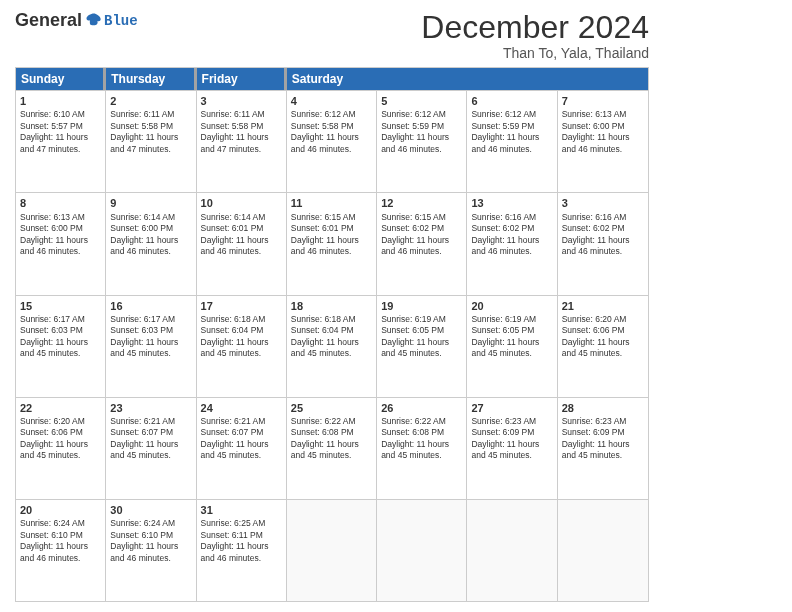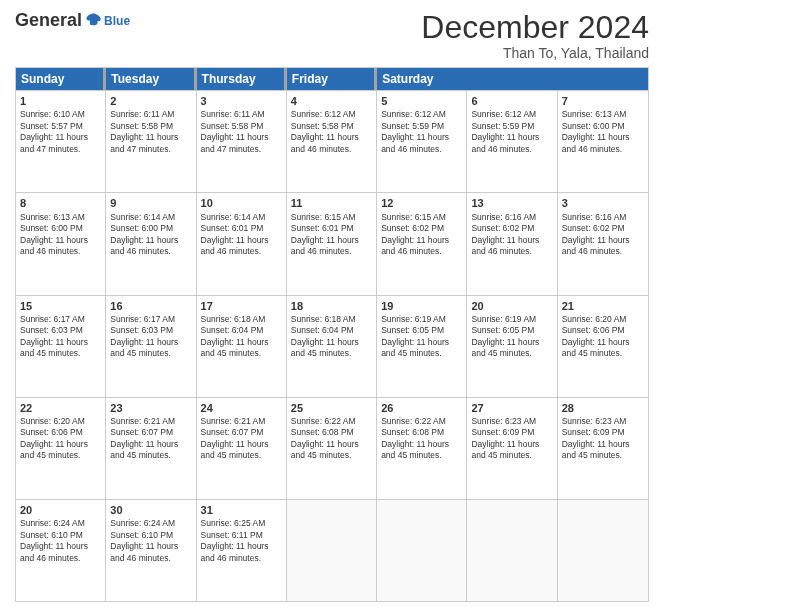--- a/index.html
+++ b/index.html
@@ -31,23 +31,24 @@
     .logo-text {
       display: flex;
       align-items: center;
     }
     .logo-general {
       font-size: 18px;
       font-weight: bold;
       color: #333;
     }
     .logo-blue {
-      font-size: 12px;
+      font-size: 14px;
       font-weight: bold;
       color: #2a6db5;
+      font-family: Liberation Mono, monospace;
     }
     .logo-icon {
       width: 20px;
       height: 20px;
       margin-left: 2px;
     }
     .title-block {
       text-align: right;
     }
     .calendar-title {
@@ -131,21 +132,20 @@
     </div>
     <div class="title-block">
       <div class="calendar-title">December 2024</div>
       <div class="calendar-subtitle">Than To, Yala, Thailand</div>
     </div>
   </div>
 
   <div class="calendar">
     <div class="cal-header">
       <div class="cal-header-cell">Sunday</div>
-      <div class="cal-header-cell">Tuesday</div>
       <div class="cal-header-cell">Thursday</div>
       <div class="cal-header-cell">Friday</div>
       <div class="cal-header-cell">Saturday</div>
     </div>
     <div class="cal-body">
 
       <div class="cal-row">
         <div class="cal-cell">
           <span class="day-num">1</span>
           <div class="day-info">Sunrise: 6:10 AM<br>Sunset: 5:57 PM<br>Daylight: 11 hours<br>and 47 minutes.</div>

